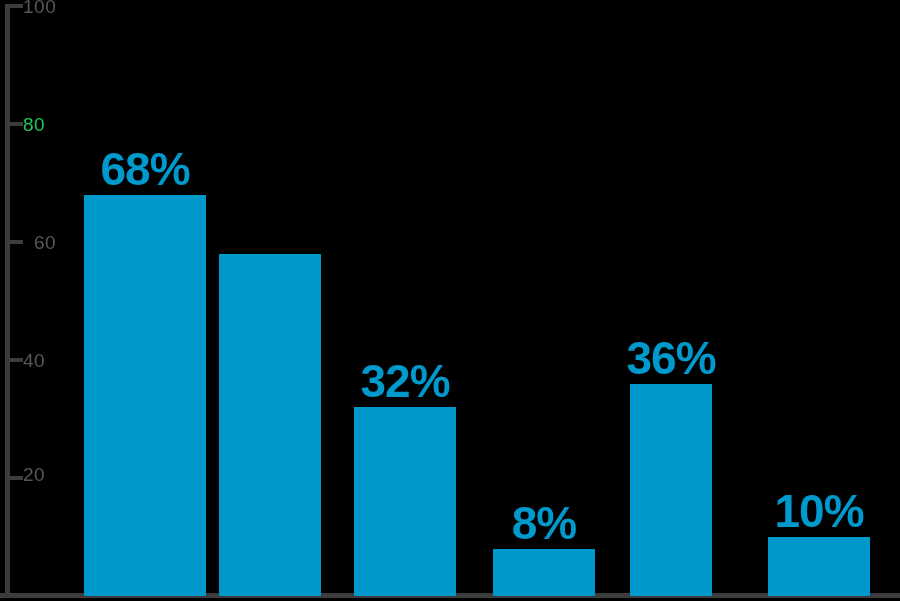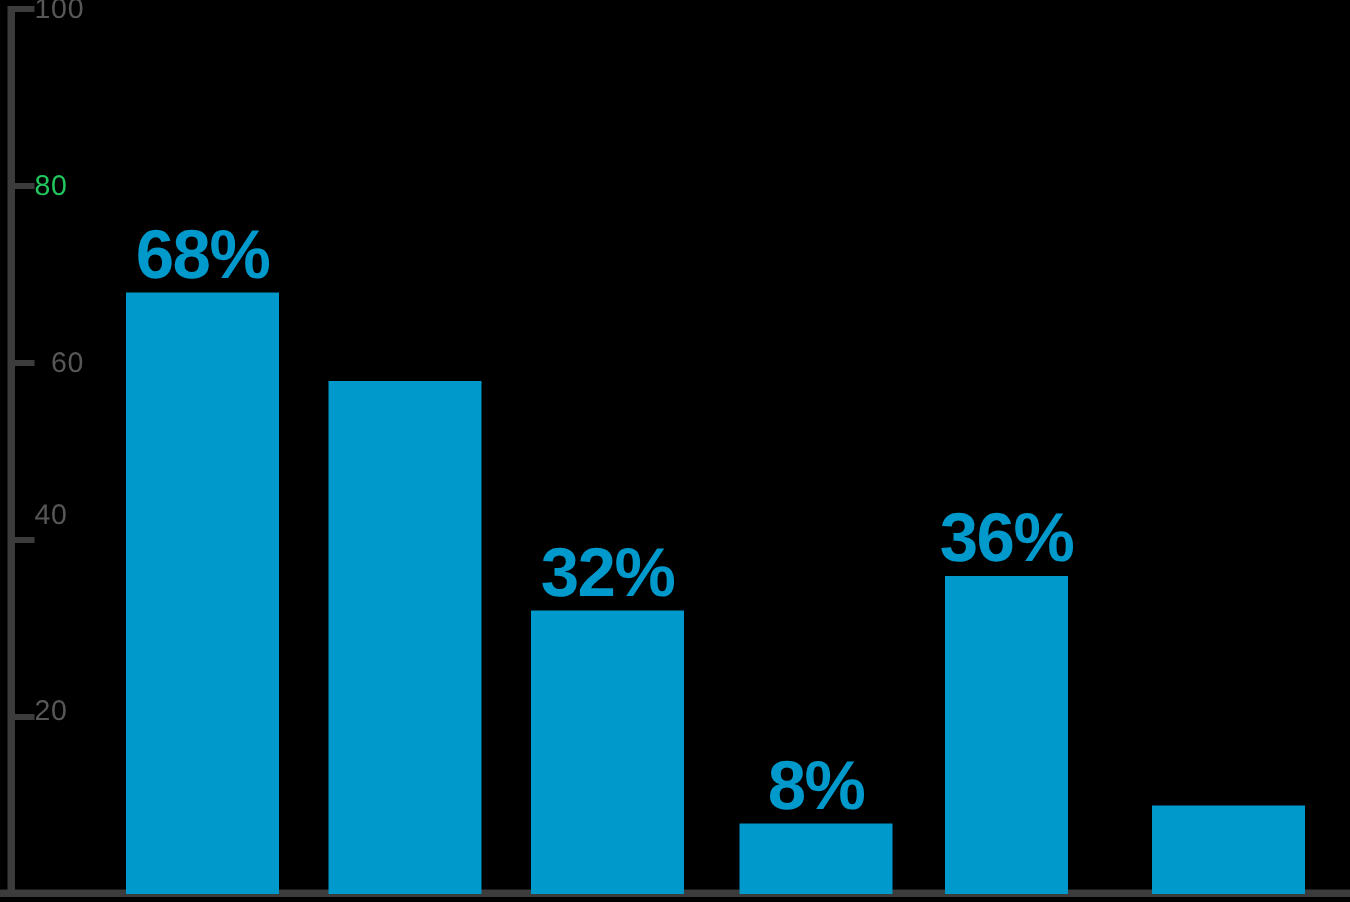--- a/index.html
+++ b/index.html
@@ -89,49 +89,50 @@
 <body>
 
 <div id="chart-root">
 
   <div id="y-axis"></div>
 
   <div id="y-ticks-layer">
       <div class="y-tick" style="top: 476px;"></div>
       <div class="y-tick-label" style="top: 465px; color: rgb(87, 87, 87);">20</div>
       <div class="y-tick" style="top: 358px;"></div>
-      <div class="y-tick-label" style="top: 334px; color: rgb(87, 87, 87);">40</div>
+      <div class="y-tick-label" style="top: 351px; color: rgb(87, 87, 87);">40</div>
       <div class="y-tick" style="top: 240px;"></div>
       <div class="y-tick-label" style="top: 233px; color: rgb(87, 87, 87); margin-left: 11px;">60</div>
       <div class="y-tick" style="top: 122px;"></div>
       <div class="y-tick-label" style="top: 115px; color: #22c55e;">80</div>
       <div class="y-tick" style="top: 4px;"></div>
       <div class="y-tick-label" style="top: -3px; color: rgb(87, 87, 87);">100</div>
     </div>
 
   <div id="x-baseline"></div>
 
   <div id="bars-layer">
-      <div class="bar-group" style="left: 84px; width: 102px; height: 461.2px;">
+      <div class="bar-group" style="left: 84px; width: 122px; height: 461.2px;">
         <div class="bar-rect" style="height: 401.2px; background: rgb(0, 153, 204);"></div>
         <div class="bar-value" style="bottom: 404.2px; color: rgb(0, 153, 204);">68%</div>
       </div>
       <div class="bar-group" style="left: 219px; width: 102px; height: 402.2px;">
         <div class="bar-rect" style="height: 342.2px; background: rgb(0, 153, 204);"></div>
       </div>
       <div class="bar-group" style="left: 354px; width: 102px; height: 248.8px; padding-left: 40px;">
         <div class="bar-rect" style="height: 188.8px; background: rgb(0, 153, 204);"></div>
         <div class="bar-value" style="bottom: 191.8px; color: rgb(0, 153, 204);">32%</div>
       </div>
       <div class="bar-group" style="left: 493px; width: 102px; height: 107.2px;">
         <div class="bar-rect" style="height: 47.2px; background: rgb(0, 153, 204);"></div>
         <div class="bar-value" style="bottom: 50.2px; color: rgb(0, 153, 204);">8%</div>
       </div>
       <div class="bar-group" style="left: 630px; width: 82px; height: 272.4px;">
         <div class="bar-rect" style="height: 212.4px; background: rgb(0, 153, 204);"></div>
         <div class="bar-value" style="bottom: 215.4px; color: rgb(0, 153, 204);">36%</div>
       </div>
       <div class="bar-group" style="left: 768px; width: 102px; height: 119px;">
         <div class="bar-rect" style="height: 59px; background: rgb(0, 153, 204);"></div>
+        <div class="bar-value" style="bottom: 62px; color: rgb(0, 153, 204);">10%</div>
       </div>
     </div>
 
 </div>
 
 </body></html>

